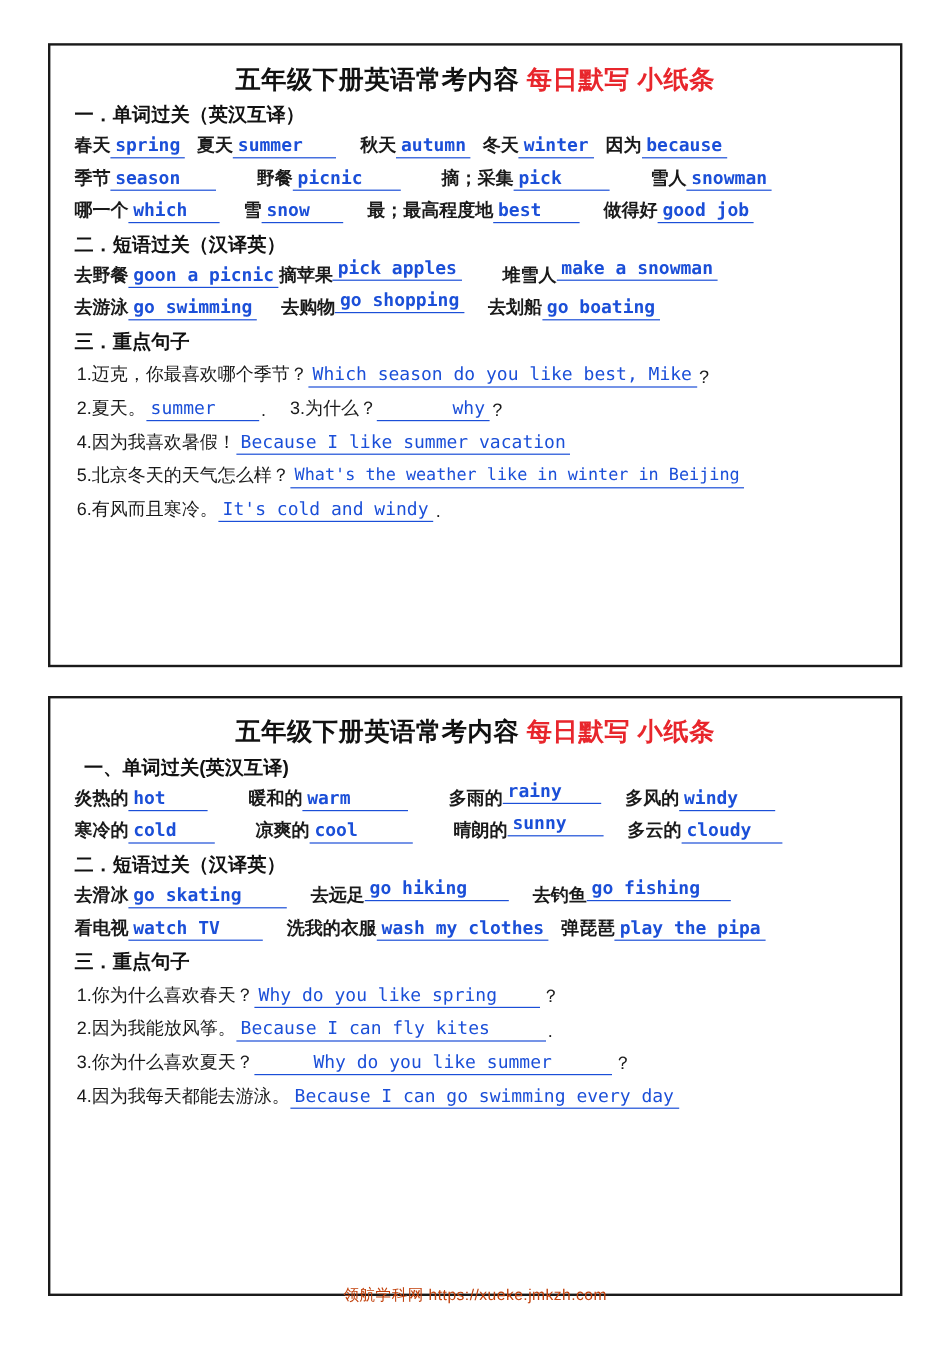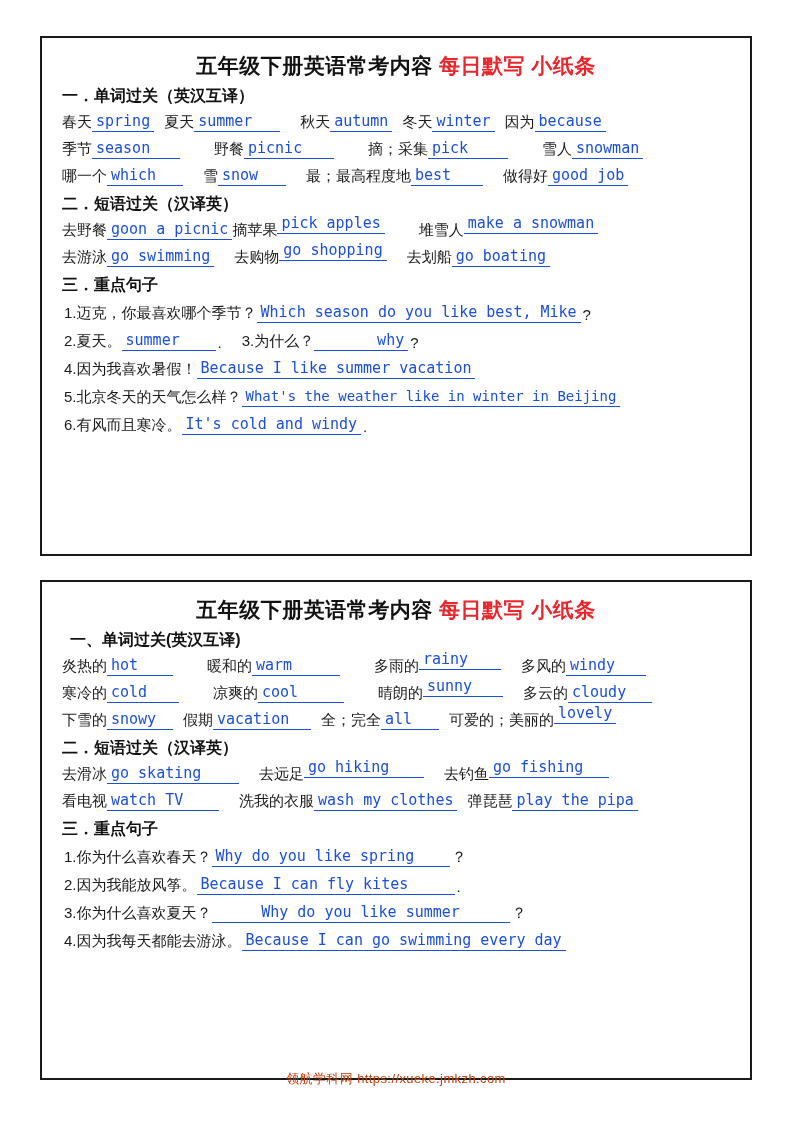--- a/index.html
+++ b/index.html
@@ -48,20 +48,21 @@
     font-weight: bold;
     margin: 6px 0 2px 4px;
   }
   .section-head.indent { margin-left: 12px; }
 
   .row {
     display: flex;
     margin: 0 0 2px 0;
     padding: 3px 0 2px 4px;
     flex-wrap: nowrap;
+    font-weight: bold;
   }
   .cn {
     font-size: 15px;
     color: #1a1a1a;
     white-space: nowrap;
     line-height: 20px;
   }
   .ans {
     font-family: "DejaVu Sans Mono", monospace;
     color: #1b4fd8;
@@ -242,33 +243,20 @@
       <span class="cn">凉爽的</span>
       <span class="ans" style="min-width:78px">cool</span>
       <span class="sp gap-lg"></span>
       <span class="cn">晴朗的</span>
       <span class="ans raise" style="min-width:72px">sunny</span>
       <span class="sp gap-md"></span>
       <span class="cn">多云的</span>
       <span class="ans" style="min-width:76px">cloudy</span>
     </div>
 
-    <div class="row">
-      <span class="cn">下雪的</span>
-      <span class="ans" style="min-width:58px">snowy</span>
-      <span class="sp gap-sm"></span>
-      <span class="cn">假期</span>
-      <span class="ans" style="min-width:90px">vacation</span>
-      <span class="sp gap-sm"></span>
-      <span class="cn">全；完全</span>
-      <span class="ans" style="min-width:50px">all</span>
-      <span class="sp gap-sm"></span>
-      <span class="cn">可爱的；美丽的</span>
-      <span class="ans raise">lovely</span>
-    </div>
 
     <div class="section-head">二．短语过关（汉译英）</div>
 
     <div class="row">
       <span class="cn">去滑冰</span>
       <span class="ans" style="min-width:124px">go skating</span>
       <span class="sp gap-md"></span>
       <span class="cn">去远足</span>
       <span class="ans raise" style="min-width:112px">go hiking</span>
       <span class="sp gap-md"></span>

